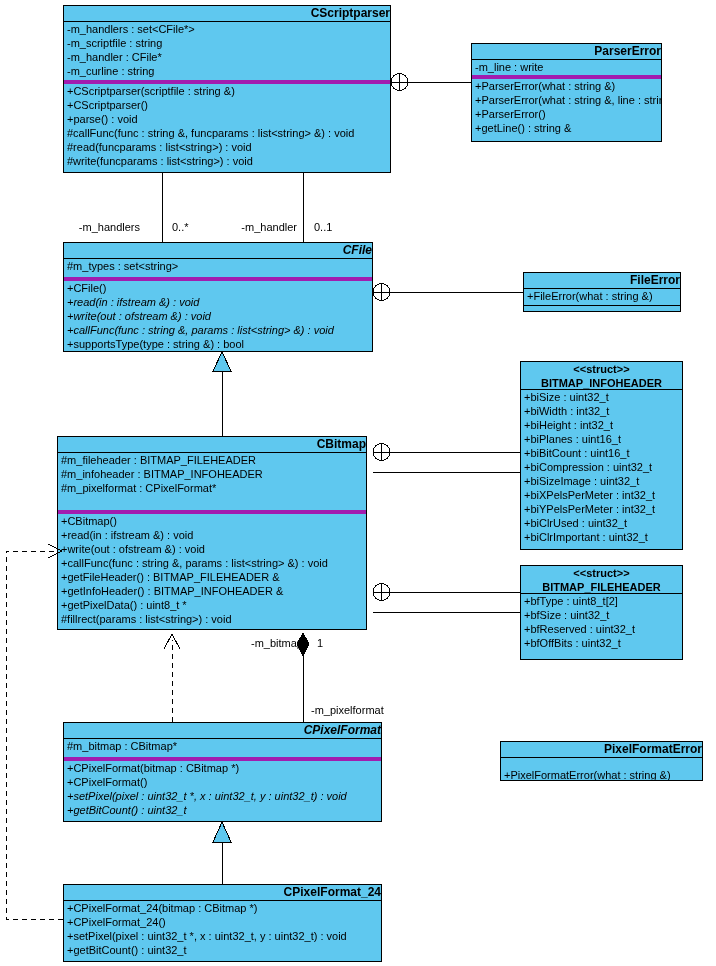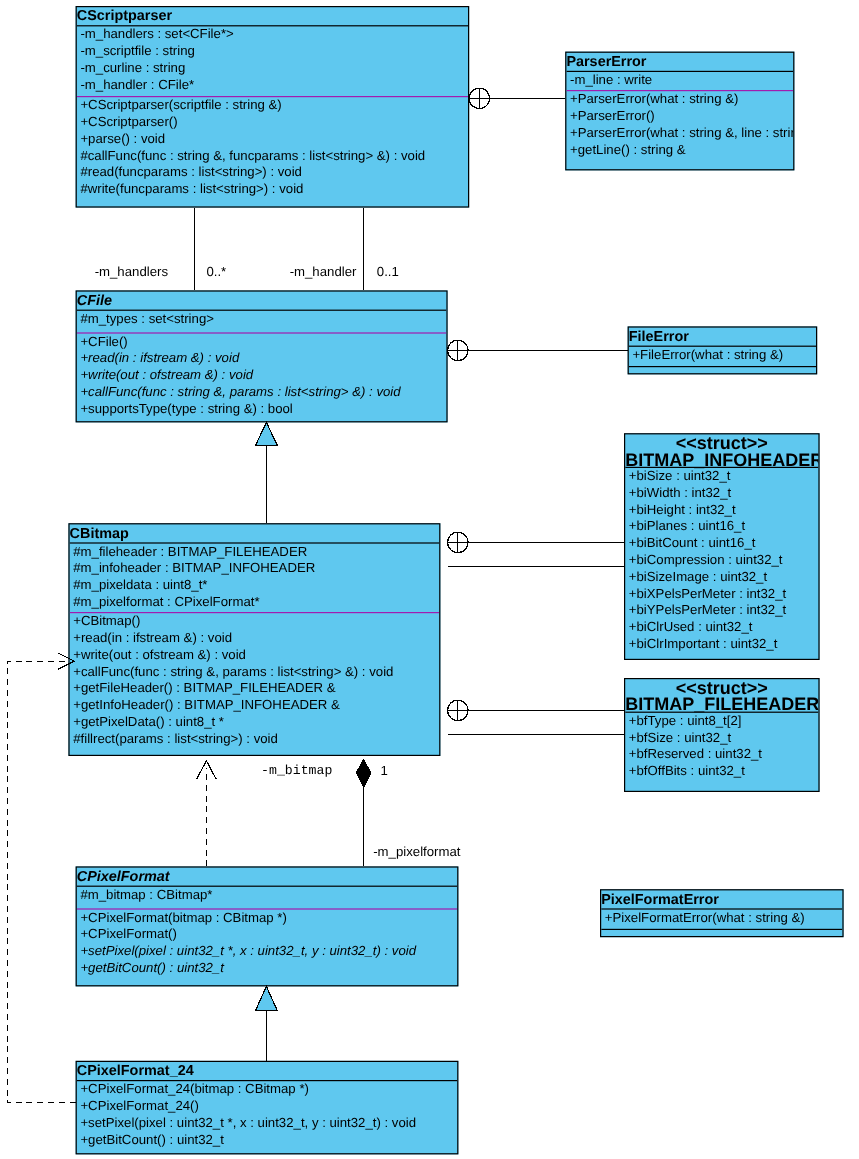--- a/index.html
+++ b/index.html
@@ -1,26 +1,26 @@
 <!DOCTYPE html>
 <html><head>
 <meta charset="utf-8">
 <style>
   html,body{margin:0;padding:0;background:#fff;}
   .canvas{position:relative;width:716px;height:966px;background:#fff;overflow:hidden;
           font-family:"Liberation Sans",sans-serif;color:#000;}
   .connectors{position:absolute;left:0;top:0;width:716px;height:966px;z-index:2;pointer-events:none;}
   .clsbox{position:absolute;z-index:1;background:#5fc8ef;border:1px solid #000;
           box-sizing:border-box;display:flex;flex-direction:column;overflow:hidden;}
-  .title{height:15px;line-height:15px;text-align:left;font-weight:bold;font-size:12px;
+  .title{height:15px;line-height:15px;text-align:right;font-weight:bold;font-size:12px;
          border-bottom:1px solid #000;white-space:nowrap;overflow:hidden;flex:none;}
   .title.italic{font-style:italic;}
   .hdr2{height:28px;border-bottom:1px solid #000;text-align:center;font-weight:bold;
-        font-size:15px;line-height:13.5px;padding-top:1px;box-sizing:border-box;flex:none;}
-  .attrs{border-bottom:1px solid #a21caf;flex:none;overflow:hidden;}
+        font-size:11px;line-height:13.5px;padding-top:1px;box-sizing:border-box;flex:none;}
+  .attrs{border-bottom:4px solid #a21caf;flex:none;overflow:hidden;}
   .attrs.grow{flex:1;border-bottom:none;}
   .ops{flex:1;overflow:hidden;}
   .ops.sep{flex:none;border-bottom:1px solid #000;}
   .footer{flex:1;}
   .row{font-size:11px;line-height:14px;padding:0 3px;white-space:nowrap;overflow:hidden;}
   .row.abstract{font-style:italic;}
   .lbl{position:absolute;z-index:3;font-size:11px;line-height:12px;white-space:nowrap;}
   .lbl.r{text-align:right;}
   
   #box-cscriptparser{left:63px;top:5px;width:328px;height:168px;}
@@ -30,29 +30,29 @@
   #box-cfile{left:63px;top:242px;width:310px;height:110px;}
   #box-cfile .attrs{height:18px;}
   #box-fileerror{left:523px;top:272px;width:158px;height:40px;}
   #box-fileerror .ops{height:16px;}
   #box-bitmapinfoheader{left:520px;top:361px;width:163px;height:189px;}
   #box-bitmapfileheader{left:520px;top:565px;width:163px;height:95px;}
   #box-cbitmap{left:57px;top:436px;width:310px;height:194px;}
   #box-cbitmap .attrs{height:57px;}
   #box-cpixelformat{left:63px;top:722px;width:319px;height:100px;}
   #box-cpixelformat .attrs{height:18px;}
-  #box-pixelformaterror{left:500px;top:741px;width:203px;height:40px;}
+  #box-pixelformaterror{left:500px;top:741px;width:203px;height:40px;gap:10px;}
   #box-pixelformaterror .ops{height:16px;}
   #box-cpixelformat24{left:63px;top:884px;width:319px;height:78px;}
   
   #lbl-mhandlers{left:70px;top:221px;width:70px;}
   #lbl-multhandlers{left:172px;top:221px;}
   #lbl-mhandler{left:230px;top:221px;width:67px;}
   #lbl-multhandler{left:314px;top:221px;}
-  #lbl-mbitmap{left:212px;top:637px;width:65px;font-family:Liberation Mono, monospace;}
+  #lbl-mbitmap{left:238px;top:637px;width:65px;}
   #lbl-multbitmap{left:317px;top:637px;}
   #lbl-mpixelformat{left:311px;top:704px;}
 </style>
 </head>
 <body>
 
 <div class="canvas">
 
   <svg class="connectors" width="716" height="966" viewBox="0 0 716 966" shape-rendering="crispEdges">
     <g stroke="#000" fill="none">
@@ -111,42 +111,42 @@
       <line x1="222" y1="842" x2="222" y2="884"></line>
       <polygon class="tri-fill" points="222,822 213,842 231,842" fill="#5fc8ef"></polygon>
     </g>
   </svg>
 
   <div class="clsbox" id="box-cscriptparser" style="background: rgb(95, 200, 239);">
     <div class="title">CScriptparser</div>
     <div class="attrs">
         <div class="row">-m_handlers : set&lt;CFile*&gt;</div>
         <div class="row">-m_scriptfile : string</div>
+        <div class="row">-m_handler : CFile*</div>
         <div class="row">-m_curline : string</div>
-        <div class="row">-m_handler : CFile*</div>
       </div>
     <div class="ops">
         <div class="row">+CScriptparser(scriptfile : string &amp;)</div>
         <div class="row">+CScriptparser()</div>
         <div class="row">+parse() : void</div>
         <div class="row">#callFunc(func : string &amp;, funcparams : list&lt;string&gt; &amp;) : void</div>
         <div class="row">#read(funcparams : list&lt;string&gt;) : void</div>
         <div class="row">#write(funcparams : list&lt;string&gt;) : void</div>
       </div>
   </div>
 
   <div class="clsbox" id="box-parsererror" style="background: rgb(95, 200, 239);">
     <div class="title">ParserError</div>
     <div class="attrs">
         <div class="row">-m_line : write</div>
       </div>
     <div class="ops">
         <div class="row">+ParserError(what : string &amp;)</div>
+        <div class="row">+ParserError(what : string &amp;, line : string &amp;)</div>
         <div class="row">+ParserError()</div>
-        <div class="row">+ParserError(what : string &amp;, line : string &amp;)</div>
         <div class="row">+getLine() : string &amp;</div>
       </div>
   </div>
 
   <div class="clsbox" id="box-cfile" style="background: rgb(95, 200, 239);">
     <div class="title italic">CFile</div>
     <div class="attrs">
         <div class="row">#m_types : set&lt;string&gt;</div>
       </div>
     <div class="ops">
@@ -197,21 +197,20 @@
         <div class="row">+bfReserved : uint32_t</div>
         <div class="row">+bfOffBits : uint32_t</div>
       </div>
   </div>
 
   <div class="clsbox" id="box-cbitmap" style="background: rgb(95, 200, 239);">
     <div class="title">CBitmap</div>
     <div class="attrs">
         <div class="row">#m_fileheader : BITMAP_FILEHEADER</div>
         <div class="row">#m_infoheader : BITMAP_INFOHEADER</div>
-        <div class="row">#m_pixeldata : uint8_t*</div>
         <div class="row">#m_pixelformat : CPixelFormat*</div>
       </div>
     <div class="ops">
         <div class="row">+CBitmap()</div>
         <div class="row">+read(in : ifstream &amp;) : void</div>
         <div class="row">+write(out : ofstream &amp;) : void</div>
         <div class="row">+callFunc(func : string &amp;, params : list&lt;string&gt; &amp;) : void</div>
         <div class="row">+getFileHeader() : BITMAP_FILEHEADER &amp;</div>
         <div class="row">+getInfoHeader() : BITMAP_INFOHEADER &amp;</div>
         <div class="row">+getPixelData() : uint8_t *</div>

